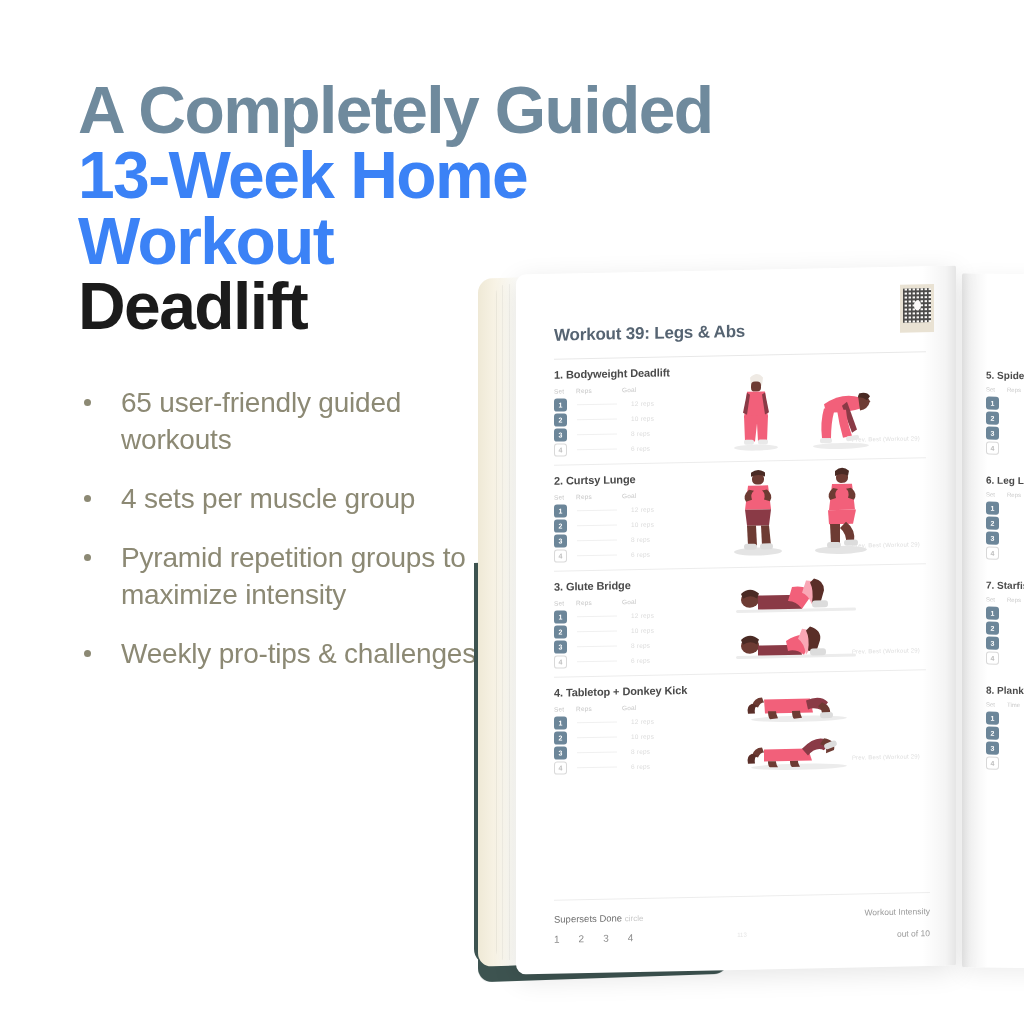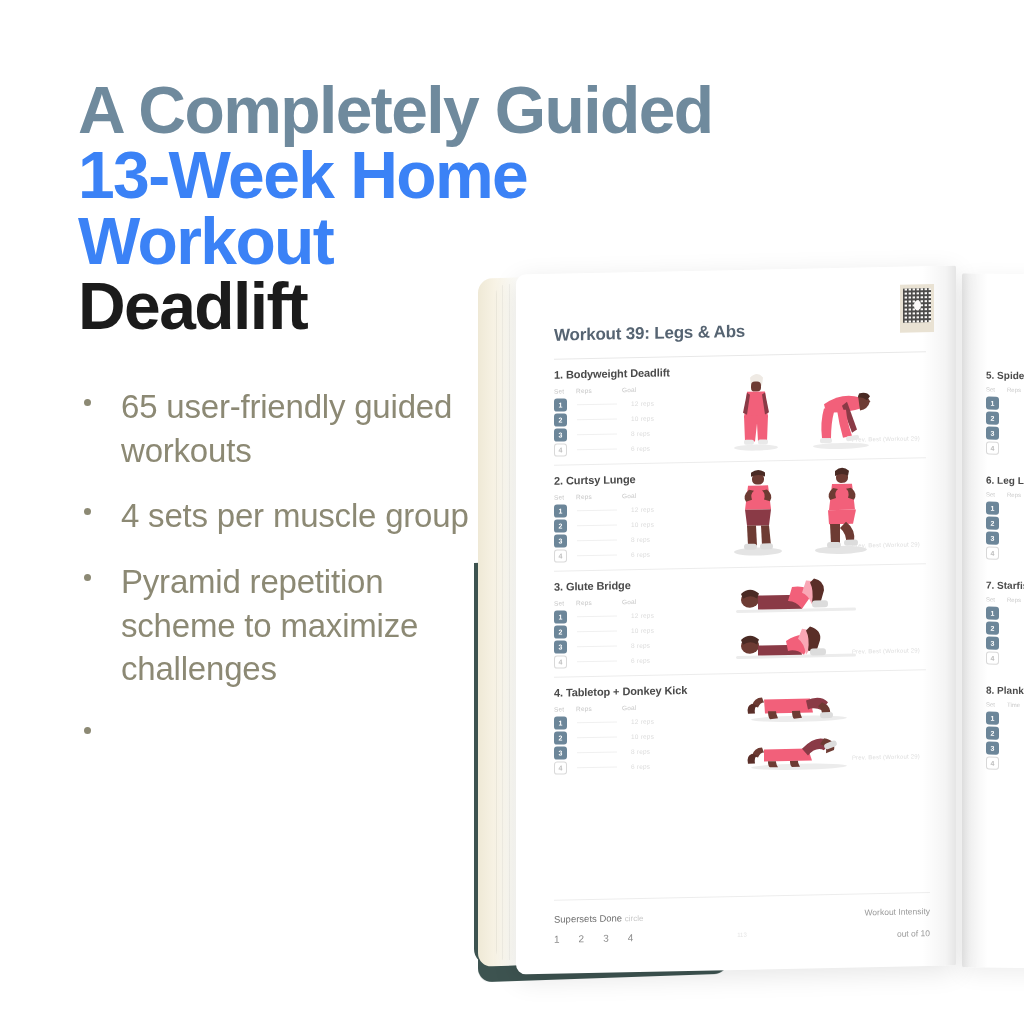--- a/index.html
+++ b/index.html
@@ -30,21 +30,21 @@
   .headline .l3 { color: #1b1b1b; display: block; }
 
   .bullets {
     margin-top: 46px;
     list-style: none;
     width: 400px;
   }
   .bullets li {
     position: relative;
     color: #8c8974;
-    font-size: 33px;
+    font-size: 28px;
     line-height: 1.32;
     letter-spacing: -0.2px;
     padding-left: 43px;
     margin-bottom: 22px;
   }
   .bullets li .dot {
     position: absolute;
     left: 6px; top: 14px;
     width: 7px; height: 7px;
     border-radius: 50%;
@@ -266,22 +266,22 @@
 <div class="copy">
   <h1 class="headline">
     <span class="l1">A Completely Guided</span>
     <span class="l2">13-Week Home Workout</span>
     <span class="l3">Deadlift</span>
   </h1>
 
   <ul class="bullets">
     <li><span class="dot"></span><span>65 user-friendly guided workouts</span></li>
     <li><span class="dot"></span><span>4 sets per muscle group</span></li>
-    <li><span class="dot"></span><span>Pyramid repetition scheme to maximize challenges</span></li>
-    <li><span class="dot"></span></li>
+    <li><span class="dot"></span><span>Pyramid repetition groups to maximize intensity</span></li>
+    <li><span class="dot"></span><span>Weekly pro-tips &amp; challenges</span></li>
   </ul>
 </div>
 
 <div class="book">
 
   <div class="cover"></div>
   <div class="cover-bottom"></div>
   <div class="page-edge"></div>
   <div class="page-edge-lines"></div>
 

